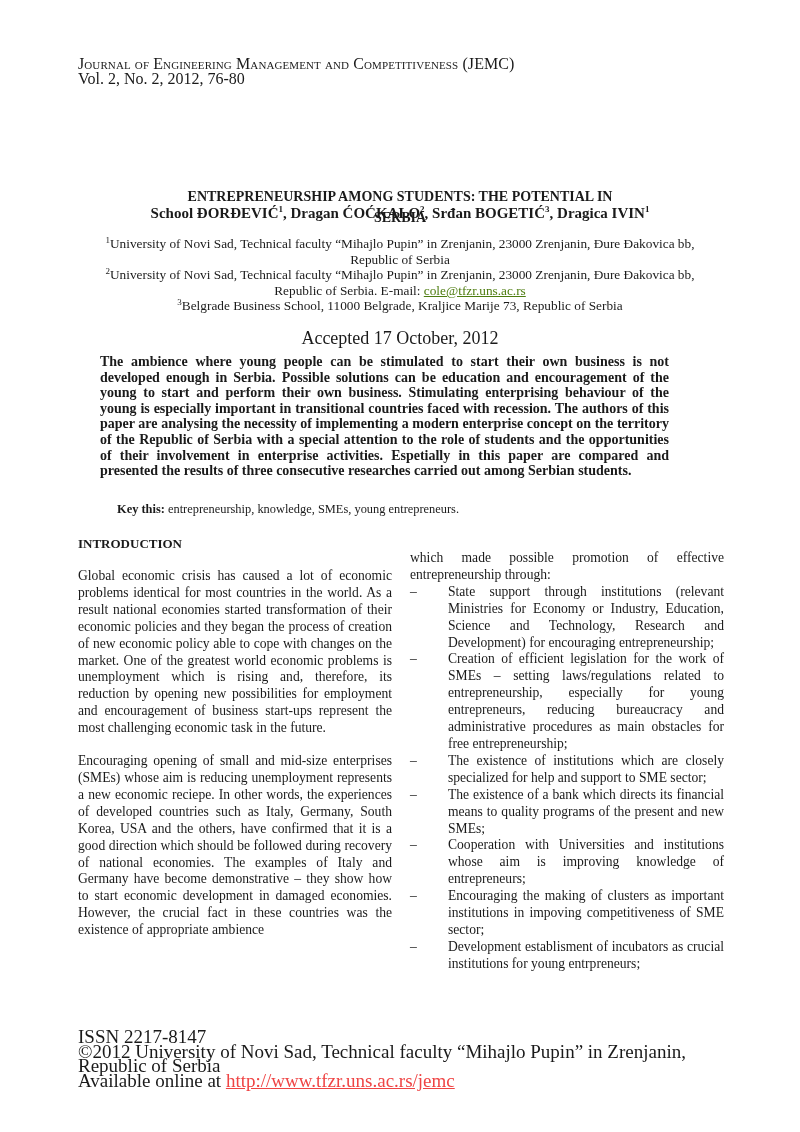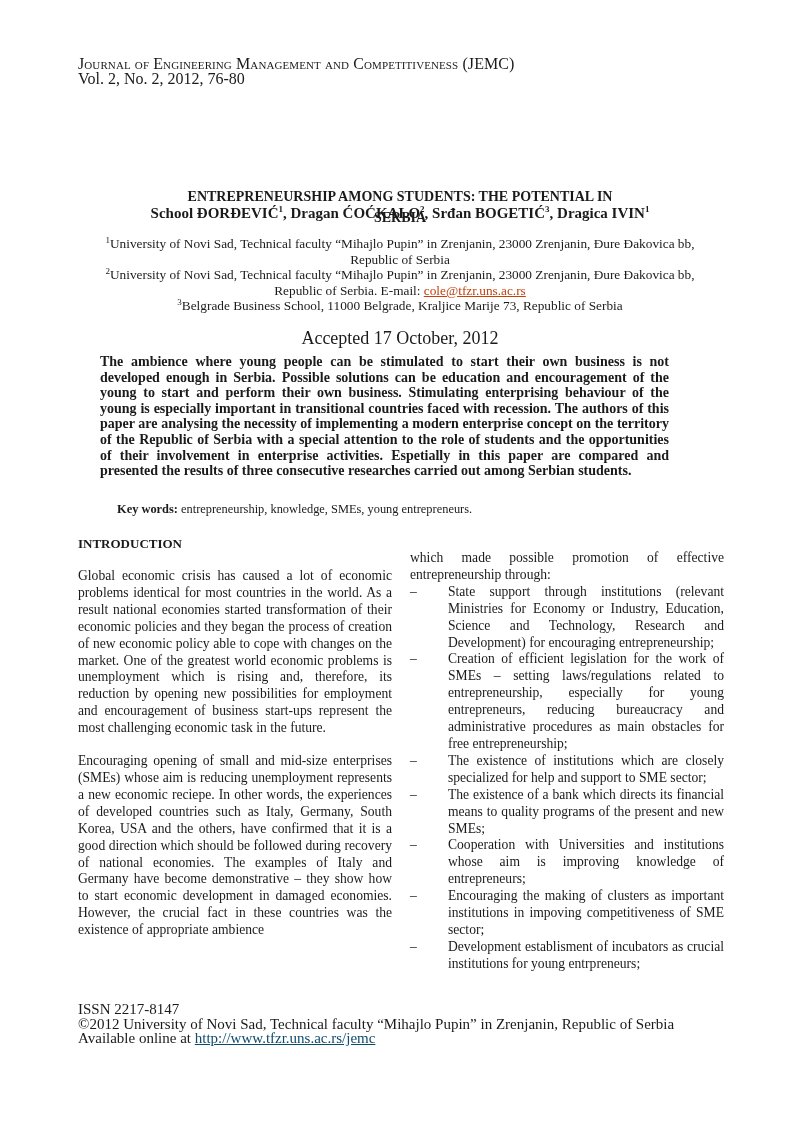--- a/index.html
+++ b/index.html
@@ -26,21 +26,21 @@
     position: absolute; left: 100px; top: 204px; width: 600px;
     text-align: center; font-weight: bold; font-size: 15px; line-height: 18px;
   }
   sup { font-size: 9px; vertical-align: super; line-height: 0; font-weight: normal; }
   .authors sup { font-weight: bold; }
 
   .affiliations {
     position: absolute; left: 80px; top: 236px; width: 640px;
     text-align: center; font-size: 13.3px; line-height: 15.6px;
   }
-  .affiliations a { color: #c2410c; text-decoration: underline; }
+  .affiliations a { color: #4d7c0f; text-decoration: underline; }
 
   .accepted {
     position: absolute; left: 100px; top: 330px; width: 600px;
     text-align: center; font-size: 18px; line-height: 16px;
   }
 
   .abstract {
     position: absolute; left: 100px; top: 354px; width: 569px;
     font-weight: bold; font-size: 14px; line-height: 15.6px;
     text-align: justify; text-align-last: left;
@@ -57,24 +57,24 @@
 
   .section-heading { font-weight: bold; font-size: 13px; line-height: 17px; margin-bottom: 15px; margin-top: 1px;}
   .para { text-align: justify; margin-top: 16px; }
   .para + .para { }
 
   .list { list-style: none; }
   .list li { position: relative; padding-left: 38px; text-align: justify; }
   .list li .dash { position: absolute; left: 0; top: 0; }
 
   .footer {
-    position: absolute; left: 78px; top: 1002px; width: 640px;
-    font-size: 15px; line-height: 14.6px;
+    position: absolute; left: 78px; top: 1030px; width: 640px;
+    font-size: 19px; line-height: 14.6px;
   }
-  .footer a { color: #0c4a6e; text-decoration: underline; }
+  .footer a { color: #ef4444; text-decoration: underline; }
 </style>
 </head>
 <body>
 
 <div class="page">
 
   <div class="journal-header">
     <div class="journal-name">Journal of Engineering Management and Competitiveness (JEMC)</div>
     <div>Vol. 2, No. 2, 2012, 76-80</div>
   </div>
@@ -100,21 +100,21 @@
     <div>
       <div><sup>3</sup><span>Belgrade Business School, 11000 Belgrade, Kraljice Marije 73, Republic of Serbia</span></div>
     </div>
   </div>
 
   <div class="accepted">Accepted 17 October, 2012</div>
 
   <div class="abstract">The ambience where young people can be stimulated to start their own business is not developed enough in Serbia. Possible solutions can be education and encouragement of the young to start and perform their own business. Stimulating enterprising behaviour of the young is especially important in transitional countries faced with recession. The authors of this paper are analysing the necessity of implementing a modern enterprise concept on the territory of the Republic of Serbia with a special attention to the role of students and the opportunities of their involvement in enterprise activities. Espetially in this paper are compared and presented the results of three consecutive researches carried out among Serbian students.</div>
 
   <div class="keywords">
-    <span class="kw-label">Key words:</span><span> entrepreneurship, knowledge, SMEs, young entrepreneurs.</span>
+    <span class="kw-label">Key this:</span><span> entrepreneurship, knowledge, SMEs, young entrepreneurs.</span>
   </div>
 
   <div class="col col-left">
     <div class="section-heading">INTRODUCTION</div>
     <p class="para">Global economic crisis has caused a lot of economic problems identical for most countries in the world. As a result national economies started transformation of their economic policies and they began the process of creation of new economic policy able to cope with changes on the market. One of the greatest world economic problems is unemployment which is rising and, therefore, its reduction by opening new possibilities for employment and encouragement of business start-ups represent the most challenging economic task in the future.</p>
     <p class="para">Encouraging opening of small and mid-size enterprises (SMEs) whose aim is reducing unemployment represents a new economic reciepe. In other words, the experiences of developed countries such as Italy, Germany, South Korea, USA and the others, have confirmed that it is a good direction which should be followed during recovery of national economies. The examples of Italy and Germany have become demonstrative – they show how to start economic development in damaged economies. However, the crucial fact in these countries was the existence of appropriate ambience</p>
   </div>
 
   <div class="col col-right">
     <p class="para">which made possible promotion of effective entrepreneurship through:</p>

